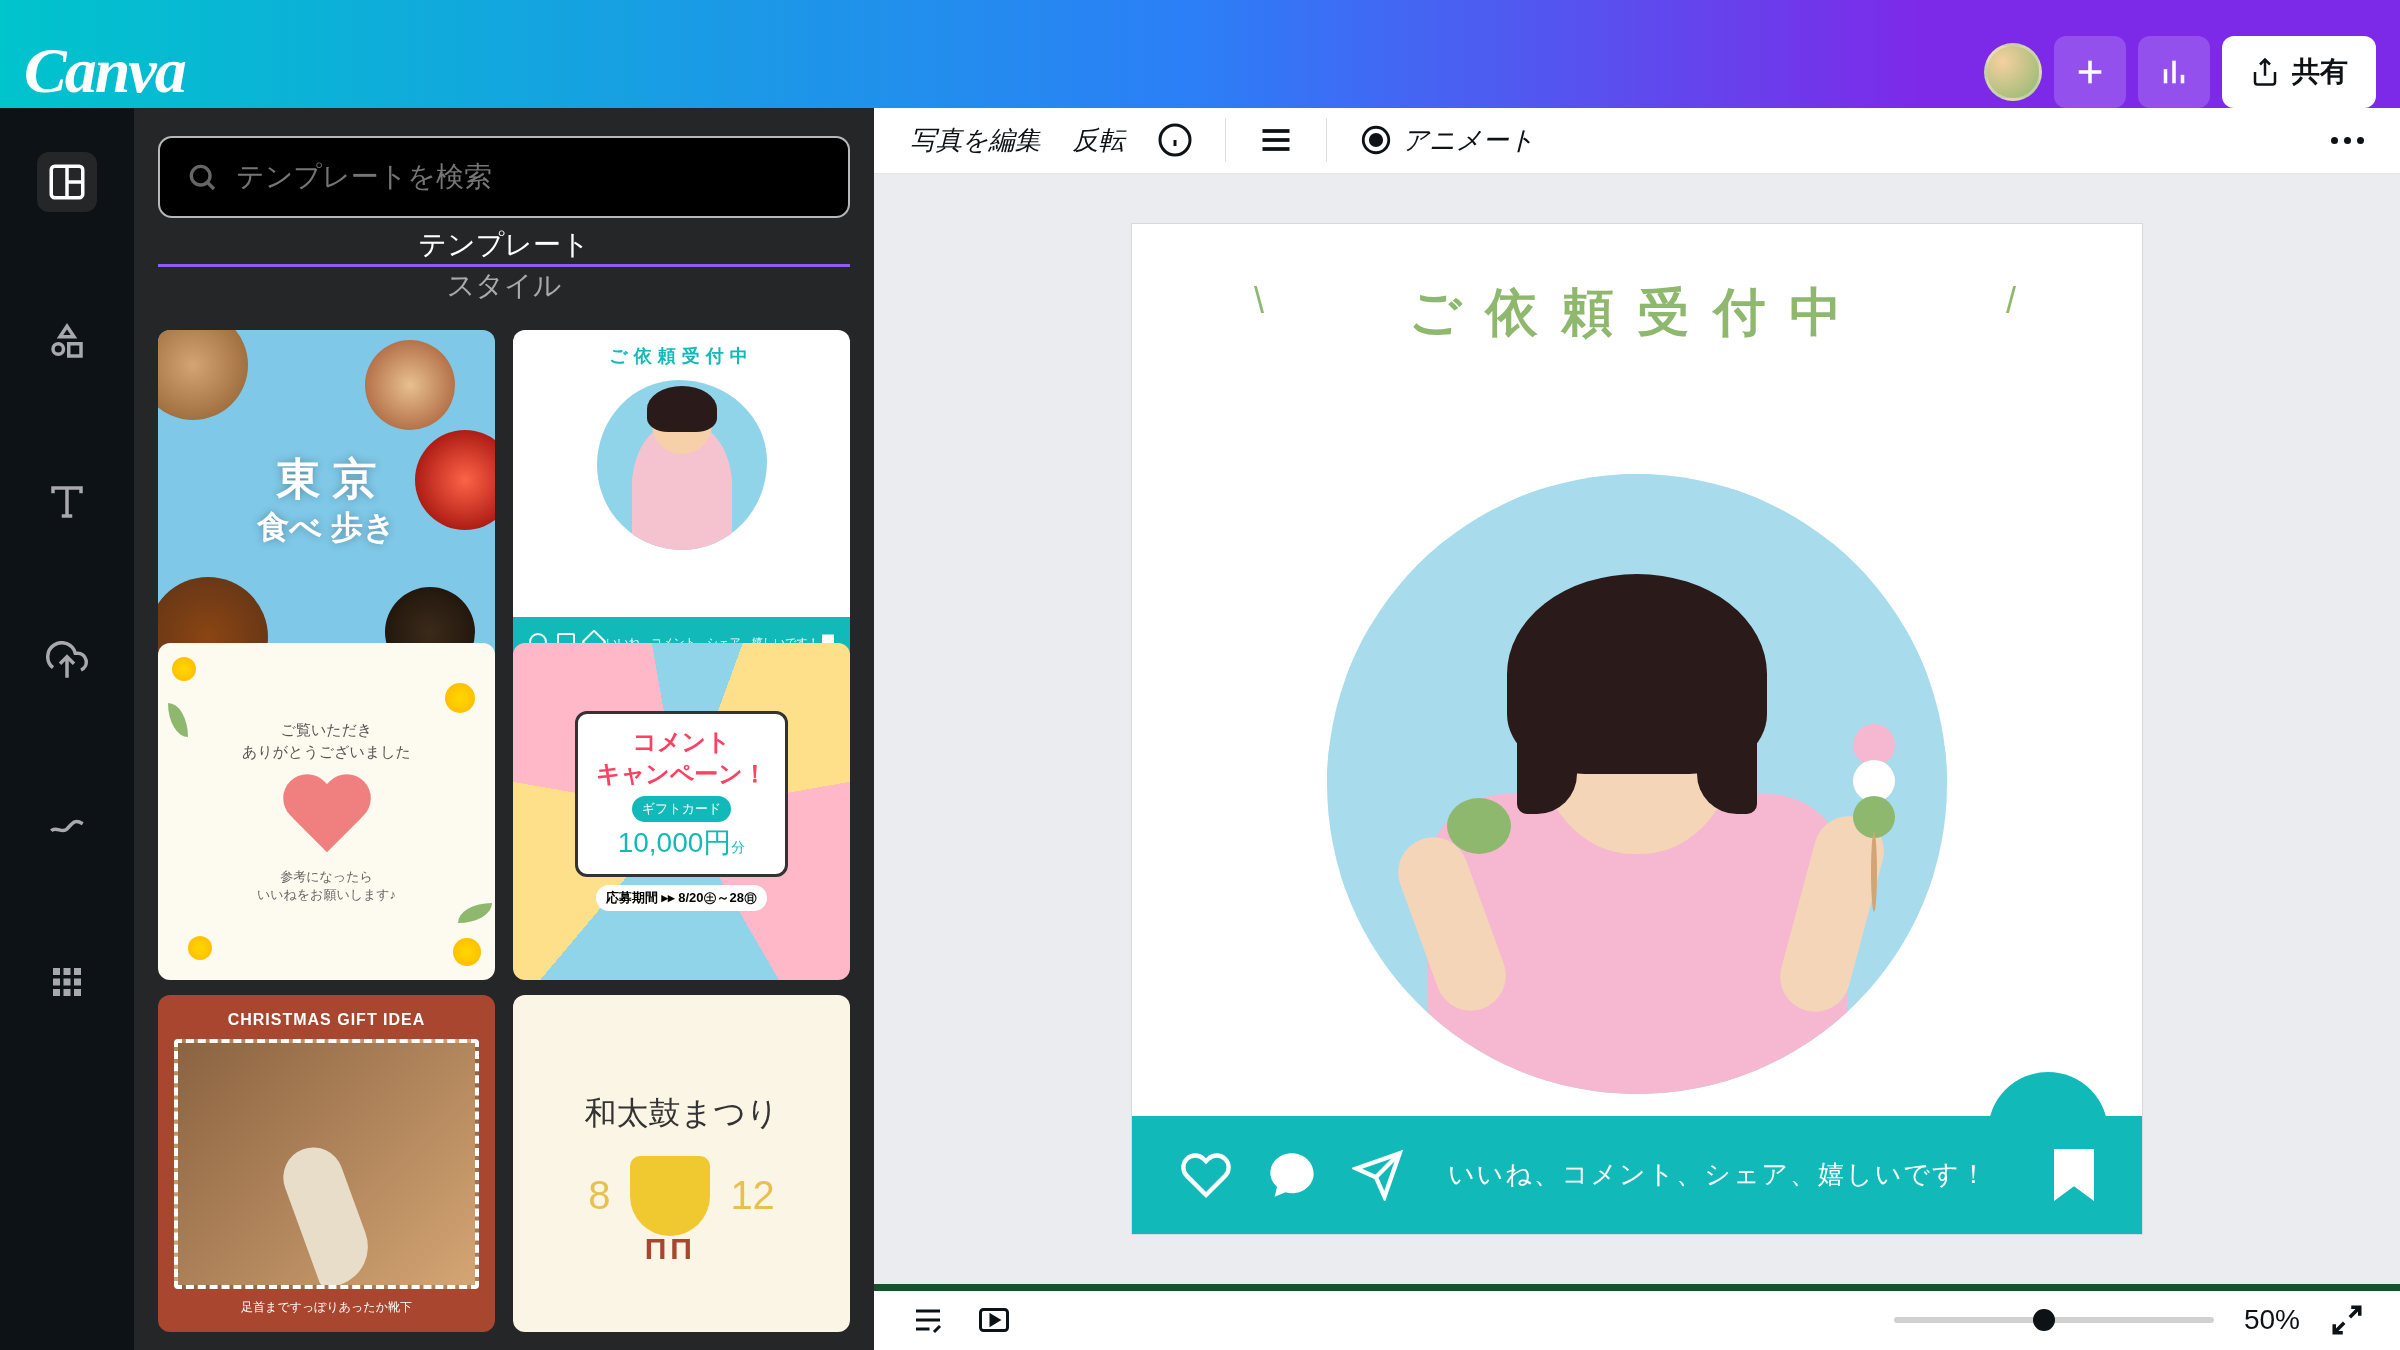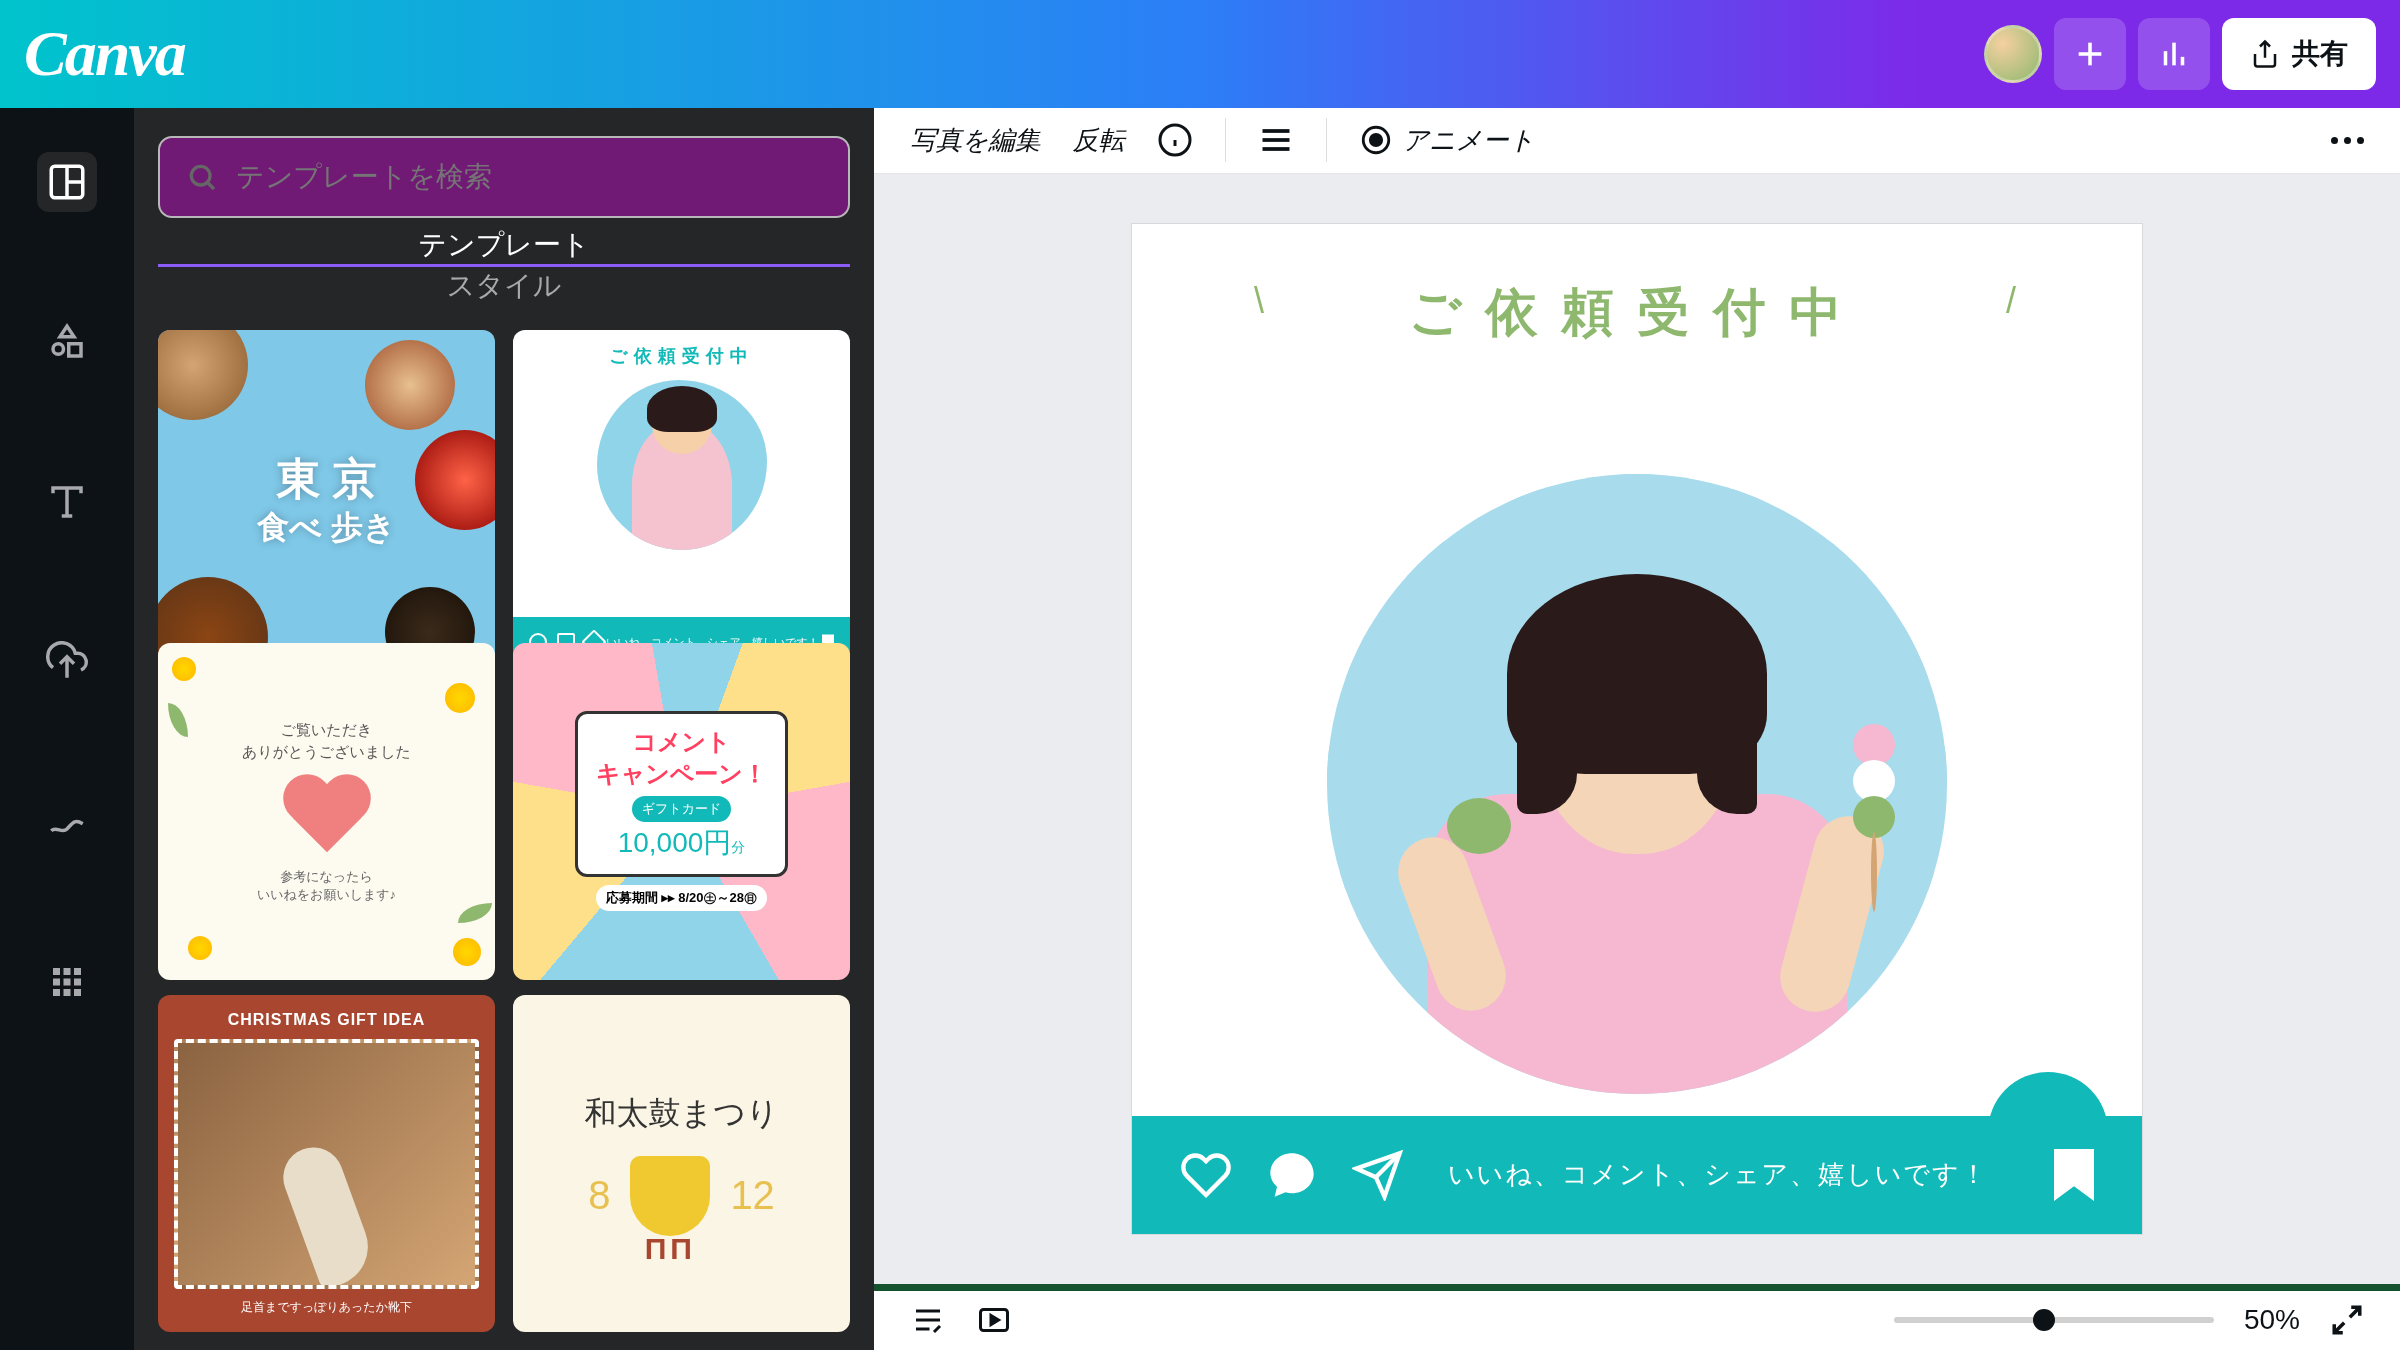--- a/index.html
+++ b/index.html
@@ -1,33 +1,33 @@
 <!DOCTYPE html>
 <html><head>
 <meta charset="utf-8">
 <style>
 * { margin: 0; padding: 0; box-sizing: border-box; font-family: -apple-system, BlinkMacSystemFont, "Segoe UI", Helvetica, Arial, sans-serif; }
 body { width: 2400px; height: 1350px; overflow: hidden; background: #f5f5f5; }
 
-.topbar { height: 108px; background: linear-gradient(90deg, #00c4cc 0%, #2c7ef7 50%, #7d2ae8 80%, #7d2ae8 100%); display: flex; align-items: center; padding: 0 24px; justify-content: space-between; }
+.topbar { height: 108px; background: linear-gradient(90deg, #00c4cc 0%, #2c7ef7 50%, #7d2ae8 80%, #7d2ae8 100%); display: flex; align-items: flex-end; padding: 0 24px; justify-content: space-between; }
 .logo { font-family: 'Brush Script MT', cursive; font-size: 64px; font-weight: bold; color: #fff; font-style: italic; letter-spacing: -2px; }
 .topbar-right { display: flex; align-items: center; gap: 12px; }
 .avatar { width: 58px; height: 58px; border-radius: 50%; background: radial-gradient(circle at 30% 30%, #f5d0a0, #8fb86f); border: 3px solid rgba(255,255,255,0.3); }
 .top-icon-btn { width: 72px; height: 72px; border-radius: 12px; display: flex; align-items: center; justify-content: center; color: #fff; cursor: pointer; }
 .top-icon-btn.bg { background: rgba(255,255,255,0.18); }
 .share-btn { height: 72px; background: #fff; border-radius: 12px; display: flex; align-items: center; gap: 12px; padding: 0 28px; font-size: 28px; font-weight: 600; color: #0d1216; cursor: pointer; }
 
 .main { display: flex; height: calc(100% - 108px); }
 
 .rail { width: 134px; background: #0d1216; display: flex; flex-direction: column; align-items: center; padding-top: 44px; gap: 100px; }
 .rail-item { width: 60px; height: 60px; display: flex; align-items: center; justify-content: center; color: #a7a9ac; cursor: pointer; border-radius: 12px; }
 .rail-item.active { background: #252627; color: #fff; }
 
 .side-panel { width: 740px; background: #252627; padding: 28px 24px 0 24px; display: flex; flex-direction: column; }
-.search-box { height: 86px; background: #701a75; border-radius: 14px; display: flex; align-items: center; padding: 0 26px; gap: 18px; border: 2px solid #b8b8b8; }
+.search-box { height: 86px; background: #000000; border-radius: 14px; display: flex; align-items: center; padding: 0 26px; gap: 18px; border: 2px solid #b8b8b8; }
 .search-box input { border: none; outline: none; font-size: 28px; flex: 1; color: #999; background: transparent; }
 .tabs { display: flex; height: 86px; margin-top: 8px; flex-direction: column; }
 .tab { flex: 1; display: flex; align-items: center; justify-content: center; color: #a7a9ac; font-size: 28px; cursor: pointer; border-bottom: 3px solid transparent; }
 .tab.active { color: #fff; border-bottom-color: #8b5cf6; }
 .template-grid { display: grid; grid-template-columns: 1fr 1fr; gap: 18px; margin-top: 22px; overflow-y: auto; padding-bottom: 20px; }
 .tpl { aspect-ratio: 1/1; border-radius: 12px; overflow: hidden; cursor: pointer; position: relative; }
 
 
 .tpl1 { background: #7fc8e8; display: flex; align-items: center; justify-content: center; }
 .tpl1-txt { color: #fff; font-size: 44px; font-weight: bold; text-shadow: 0 0 8px rgba(0,0,0,0.3); text-align: center; line-height: 1.3; }

